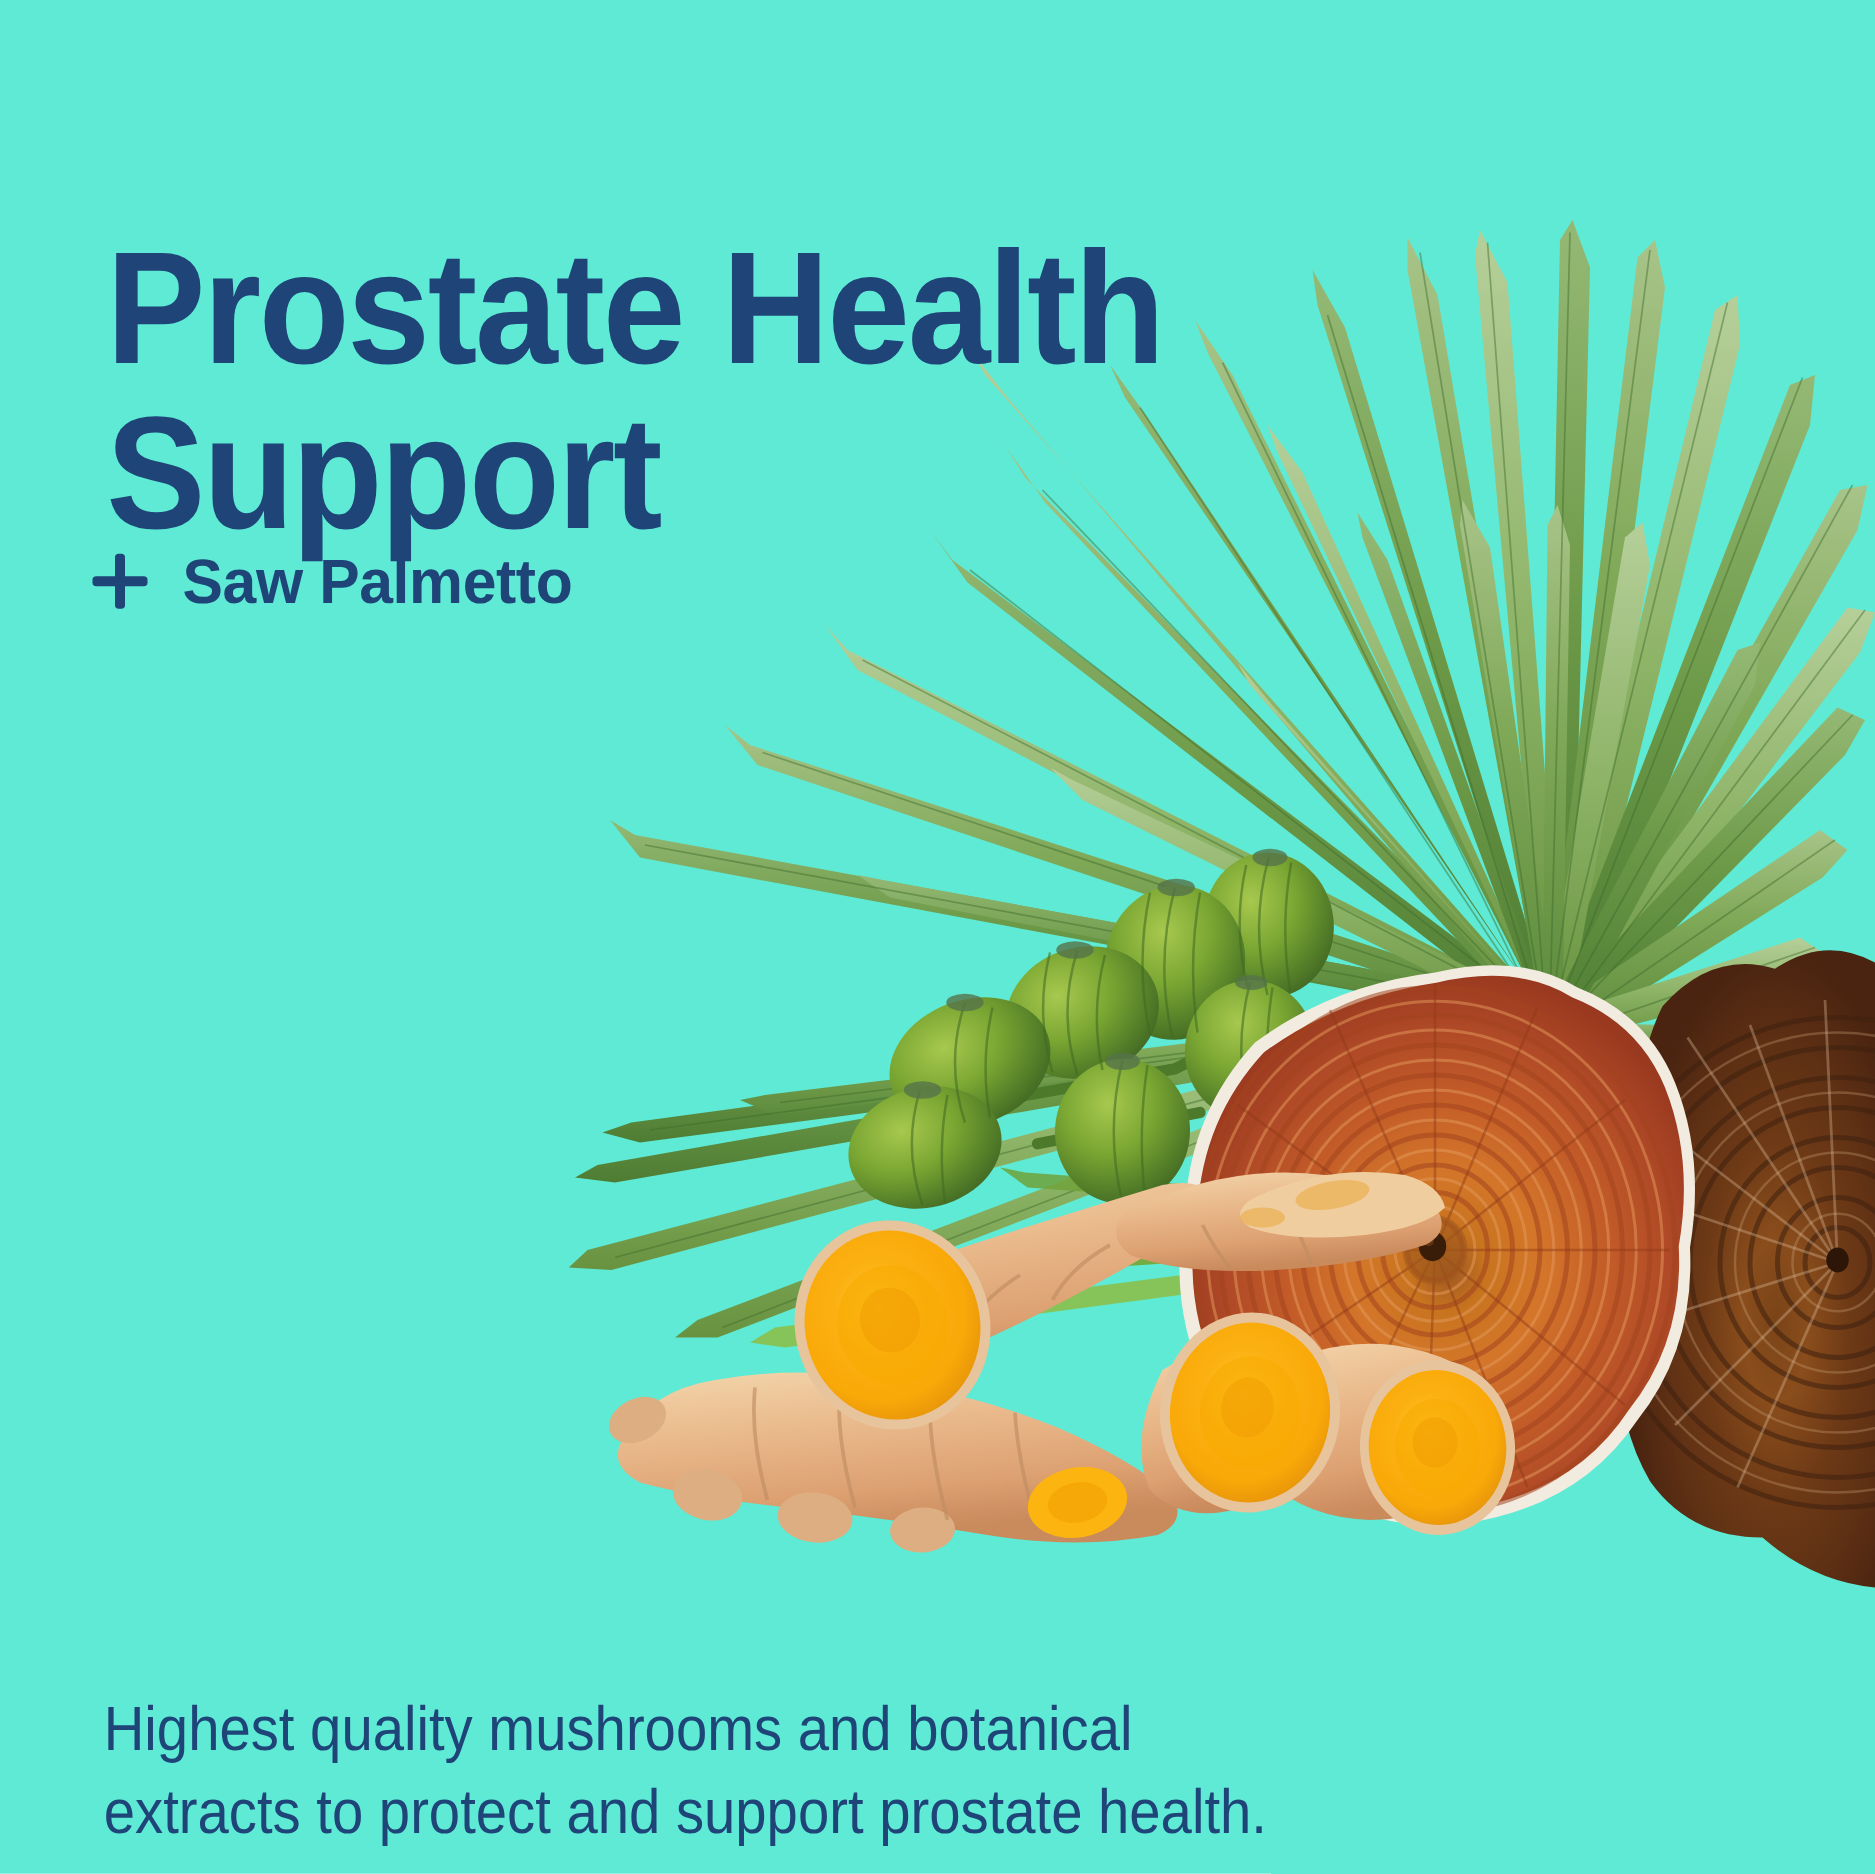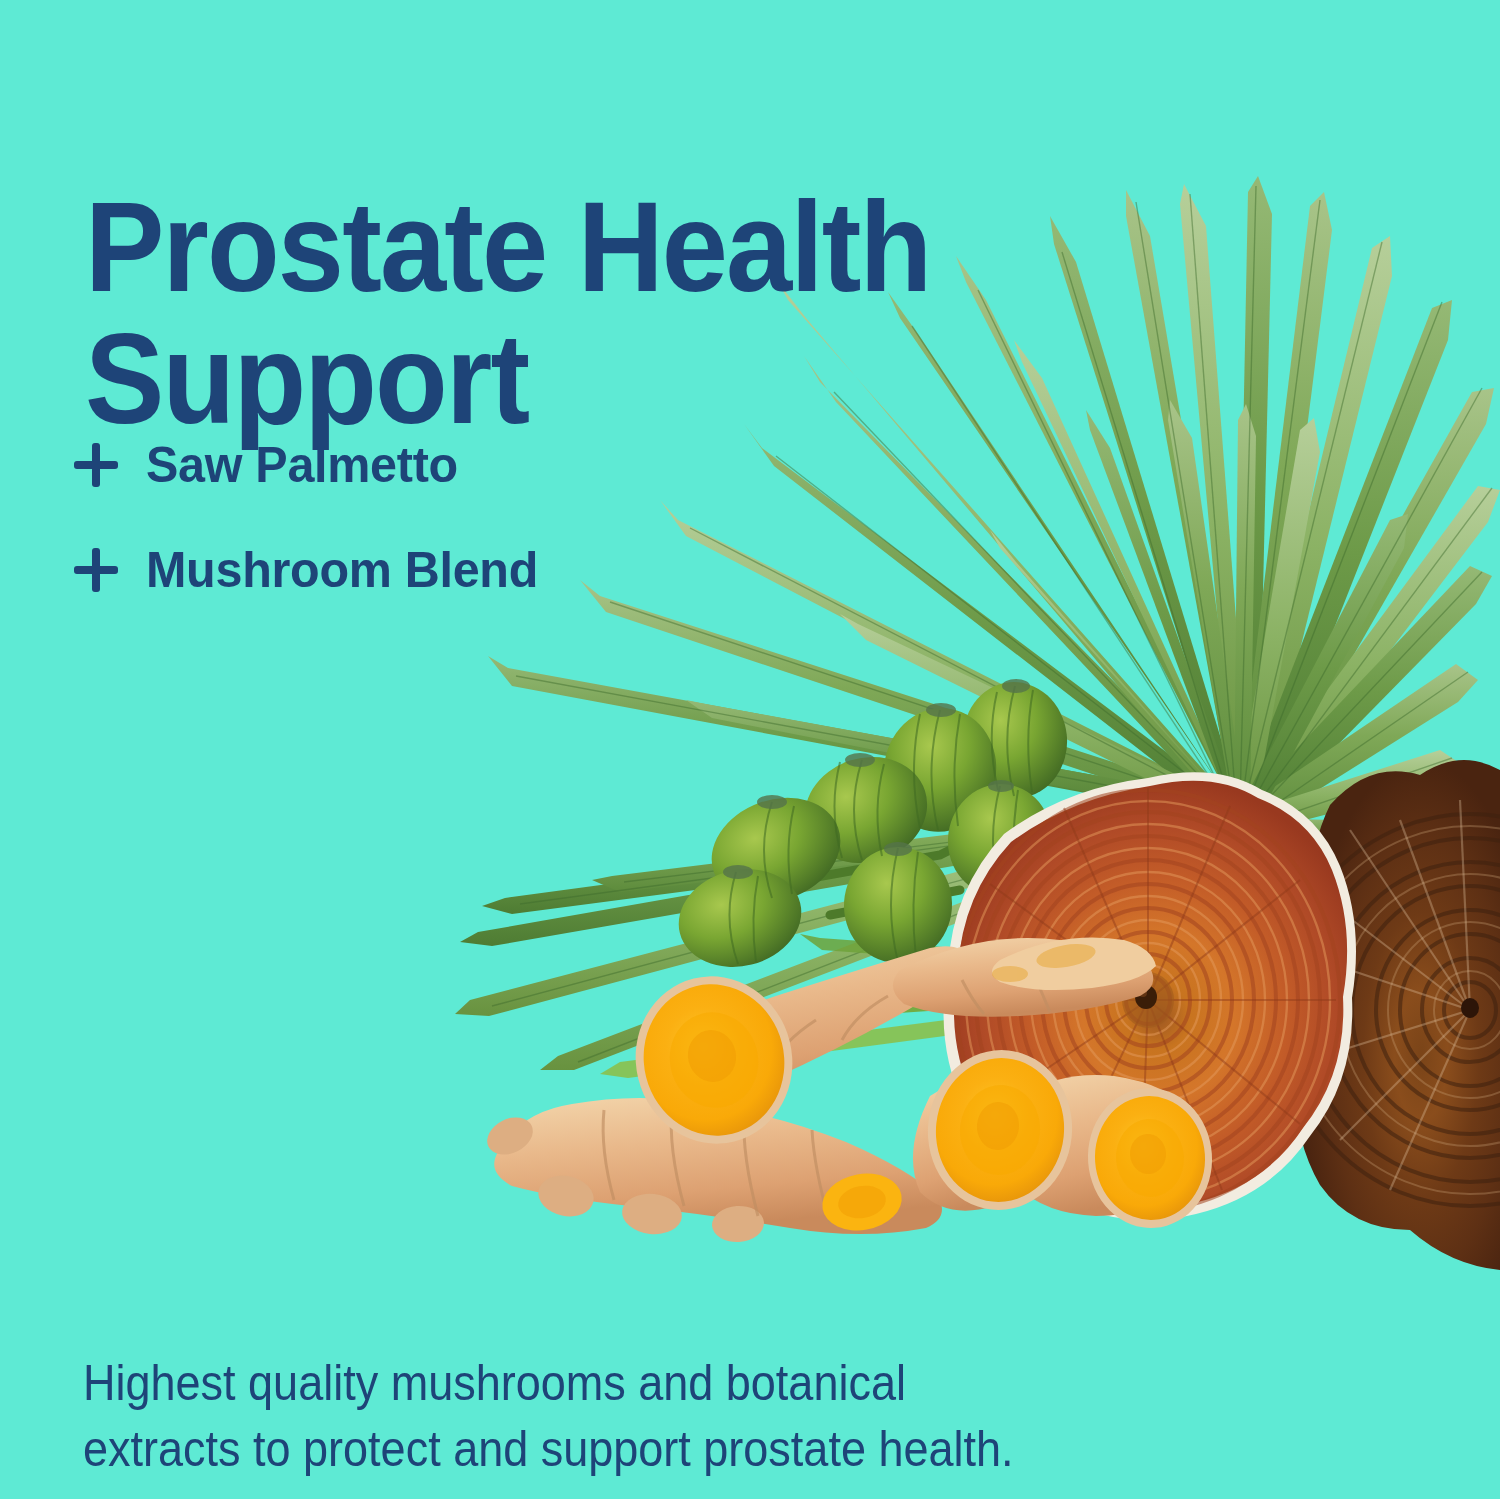--- a/index.html
+++ b/index.html
@@ -25,21 +25,21 @@
     transform:scaleX(0.93);
     transform-origin:left top;
     white-space:pre-line;
     z-index:40;
   }
 
   #bullets{
     position:absolute;left:72px;top:412px;z-index:40;
   }
   .bullet{
-    display:flex;align-items:center;height:105px;
+    display:flex;align-items:center;height:105px;justify-content:center;
   }
   .plus{
     position:relative;width:48px;height:48px;flex:0 0 48px;margin-right:26px;
   }
   .plus::before,.plus::after{
     content:"";position:absolute;background:#1e4478;border-radius:3px;
   }
   .plus::before{left:2px;top:20px;width:44px;height:8px;}
   .plus::after{left:20px;top:2px;width:8px;height:44px;}
   .bullet-label{
@@ -465,22 +465,18 @@
   </svg>
 
   <h1 id="headline">Prostate Health
 Support</h1>
 
   <div id="bullets">
     <div class="bullet">
       <span class="plus"></span>
       <span class="bullet-label">Saw Palmetto</span>
     </div>
-    <div class="bullet">
-      <span class="plus"></span>
-      <span class="bullet-label">Mushroom Blend</span>
-    </div>
   </div>
 
   <p id="caption">Highest quality mushrooms and botanical
 extracts to protect and support prostate health.</p>
 
 </div>
 
 </body></html>

